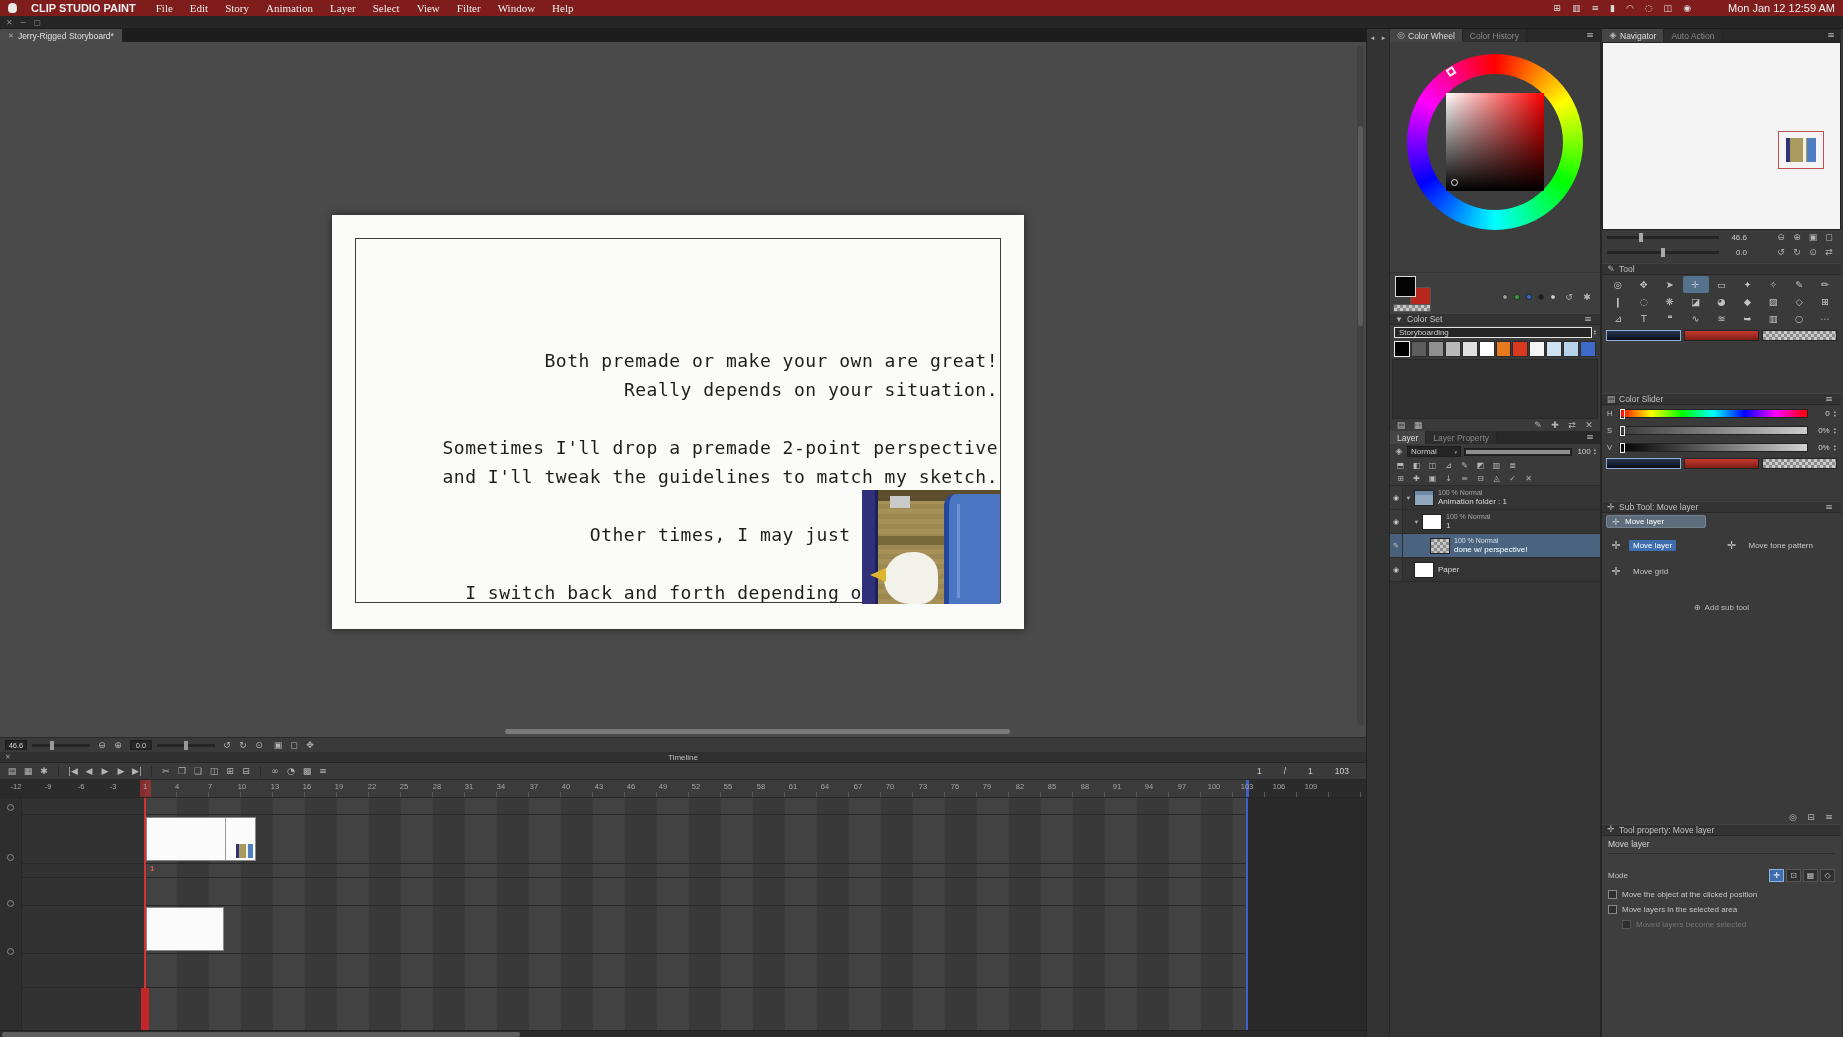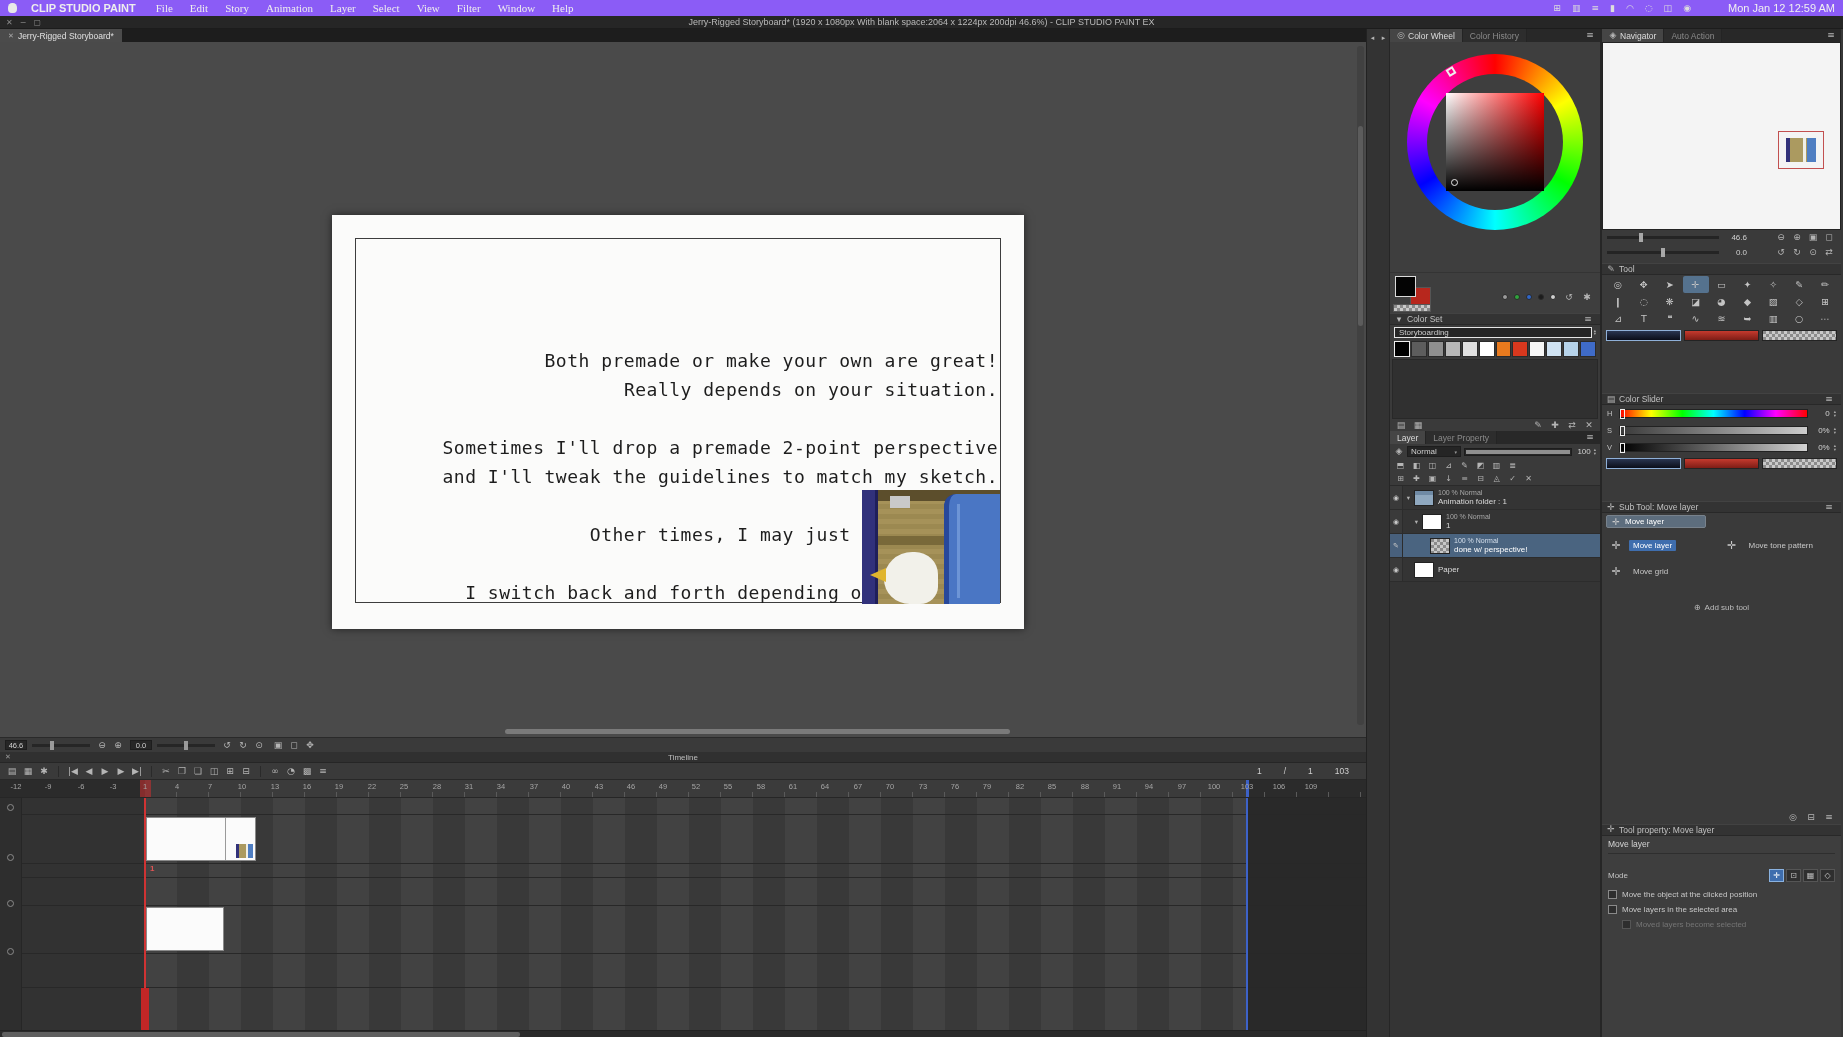--- a/index.html
+++ b/index.html
@@ -6,21 +6,21 @@
   html,body { background:#222; }
   body { font-family:"Liberation Sans", sans-serif; }
   #root { position:relative; width:1843px; height:1037px; background:#474747; overflow:hidden;
           font-family:"Liberation Sans", sans-serif; color:#c6c6c6; }
   .ico { display:inline-flex; align-items:center; justify-content:center;
          font-family:"DejaVu Sans", sans-serif; color:#b5b5b5; font-size:9px;
          width:14px; height:12px; line-height:1; }
   .checker { background: conic-gradient(#c9c9c9 25%, #8b8b8b 0 50%, #c9c9c9 0 75%, #8b8b8b 0) 0 0/6px 6px; }
 
   
-  #menubar { position:absolute; left:0; top:0; width:1843px; height:16px; background:#8b5cf6;
+  #menubar { position:absolute; left:0; top:0; width:1843px; height:16px; background:#7f1d1d;
              display:flex; align-items:center; padding:0 8px; gap:14px; color:#eee; font-size:11px; }
   .apple { width:9px; height:10px; background:#e8e8e8; border-radius:45% 45% 40% 40%; }
   .appname { font-weight:bold; margin-right:6px; white-space:nowrap; }
   #menus { display:flex; gap:17px; }
   .menu-item { white-space:nowrap;font-family:Liberation Serif, serif; }
   #mb-right { margin-left:auto; display:flex; align-items:center; gap:11px; }
   .status-icon { font-family:"DejaVu Sans",sans-serif; font-size:9px; color:#ddd; }
   .clock { font-size:11px; color:#f0f0f0; white-space:nowrap;padding-left:26px; }
 
   
@@ -280,21 +280,20 @@
     </div>
   </div>
 
   <div id="titlebar">
     <span class="win-controls">
 
     <span>✕</span>
         <span>─</span>
         <span>▢</span>
       </span>
-    <div id="win-title">Jerry-Rigged Storyboard* (1920 x 1080px With blank space:2064 x 1224px 200dpi 46.6%)  - CLIP STUDIO PAINT EX</div>
   </div>
 
   <div id="tabbar">
     <div class="doc-tab">
       <span class="x">✕</span>
       <span>Jerry-Rigged Storyboard*</span>
     </div>
   </div>
 
   <div id="canvas">

